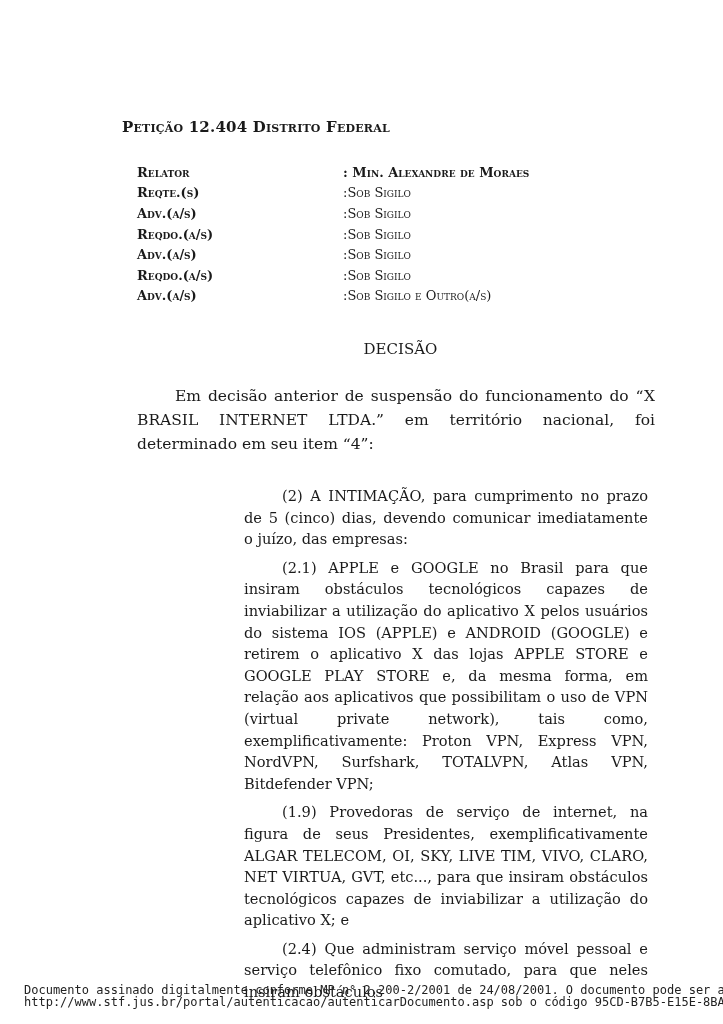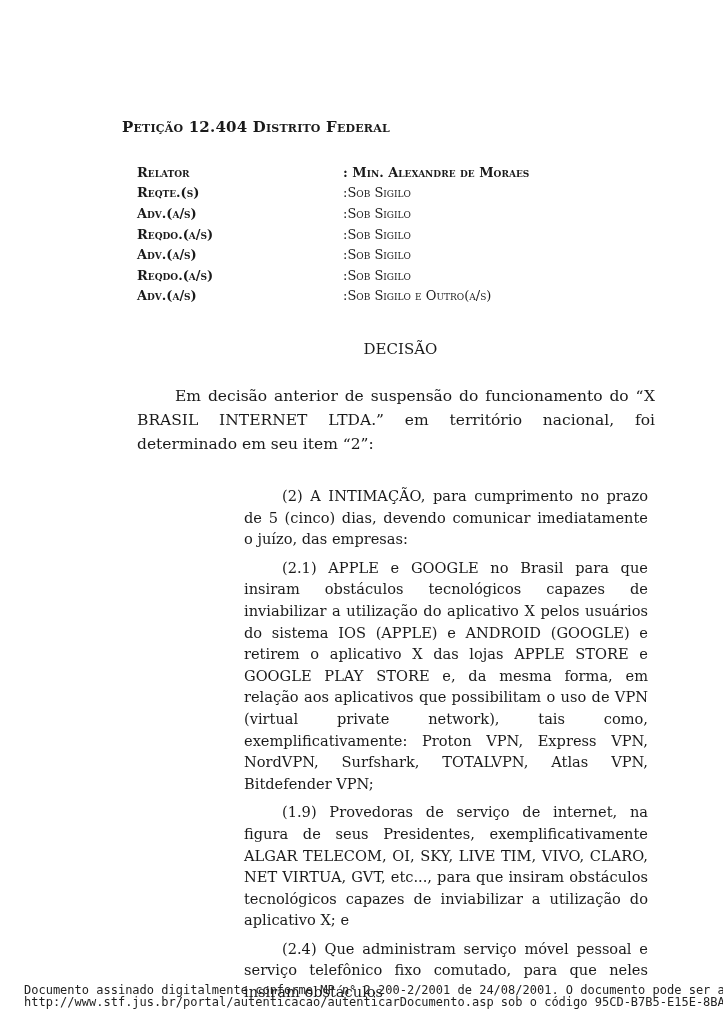--- a/index.html
+++ b/index.html
@@ -65,21 +65,21 @@
     <span class="party-value">:Sob Sigilo</span>
   </div>
   <div class="party-row">
     <span class="party-label">Adv.(a/s)</span>
     <span class="party-value">:Sob Sigilo e Outro(a/s)</span>
   </div>
 </div>
 
 <div class="decision-heading">DECISÃO</div>
 
-<div class="para">Em decisão anterior de suspensão do funcionamento do “X BRASIL INTERNET LTDA.” em território nacional, foi determinado em seu item “2”:</div>
+<div class="para">Em decisão anterior de suspensão do funcionamento do “X BRASIL INTERNET LTDA.” em território nacional, foi determinado em seu item “4”:</div>
 
 <div class="quote">
   <p>(2) A INTIMAÇÃO, para cumprimento no prazo de 5 (cinco) dias, devendo comunicar imediatamente o juízo, das empresas:</p>
   <p>(2.1) APPLE e GOOGLE no Brasil para que insiram obstáculos tecnológicos capazes de inviabilizar a utilização do aplicativo X pelos usuários do sistema IOS (APPLE) e ANDROID (GOOGLE) e retirem o aplicativo X das lojas APPLE STORE e GOOGLE PLAY STORE e, da mesma forma, em relação aos aplicativos que possibilitam o uso de VPN (virtual private network), tais como, exemplificativamente: Proton VPN, Express VPN, NordVPN, Surfshark, TOTALVPN, Atlas VPN, Bitdefender VPN;</p>
   <p>(1.9) Provedoras de serviço de internet, na figura de seus Presidentes, exemplificativamente ALGAR TELECOM, OI, SKY, LIVE TIM, VIVO, CLARO, NET VIRTUA, GVT, etc..., para que insiram obstáculos tecnológicos capazes de inviabilizar a utilização do aplicativo X; e</p>
   <p>(2.4) Que administram serviço móvel pessoal e serviço telefônico fixo comutado, para que neles insiram obstáculos</p>
 </div>
 
 <div class="footer"><div>Documento assinado digitalmente conforme MP n° 2.200-2/2001 de 24/08/2001. O documento pode ser acessado pelo endereço</div><div>http://www.stf.jus.br/portal/autenticacao/autenticarDocumento.asp sob o código 95CD-B7B5-E15E-8BA4 e senha 2430-953F-3BD5-C73C</div></div>
 

